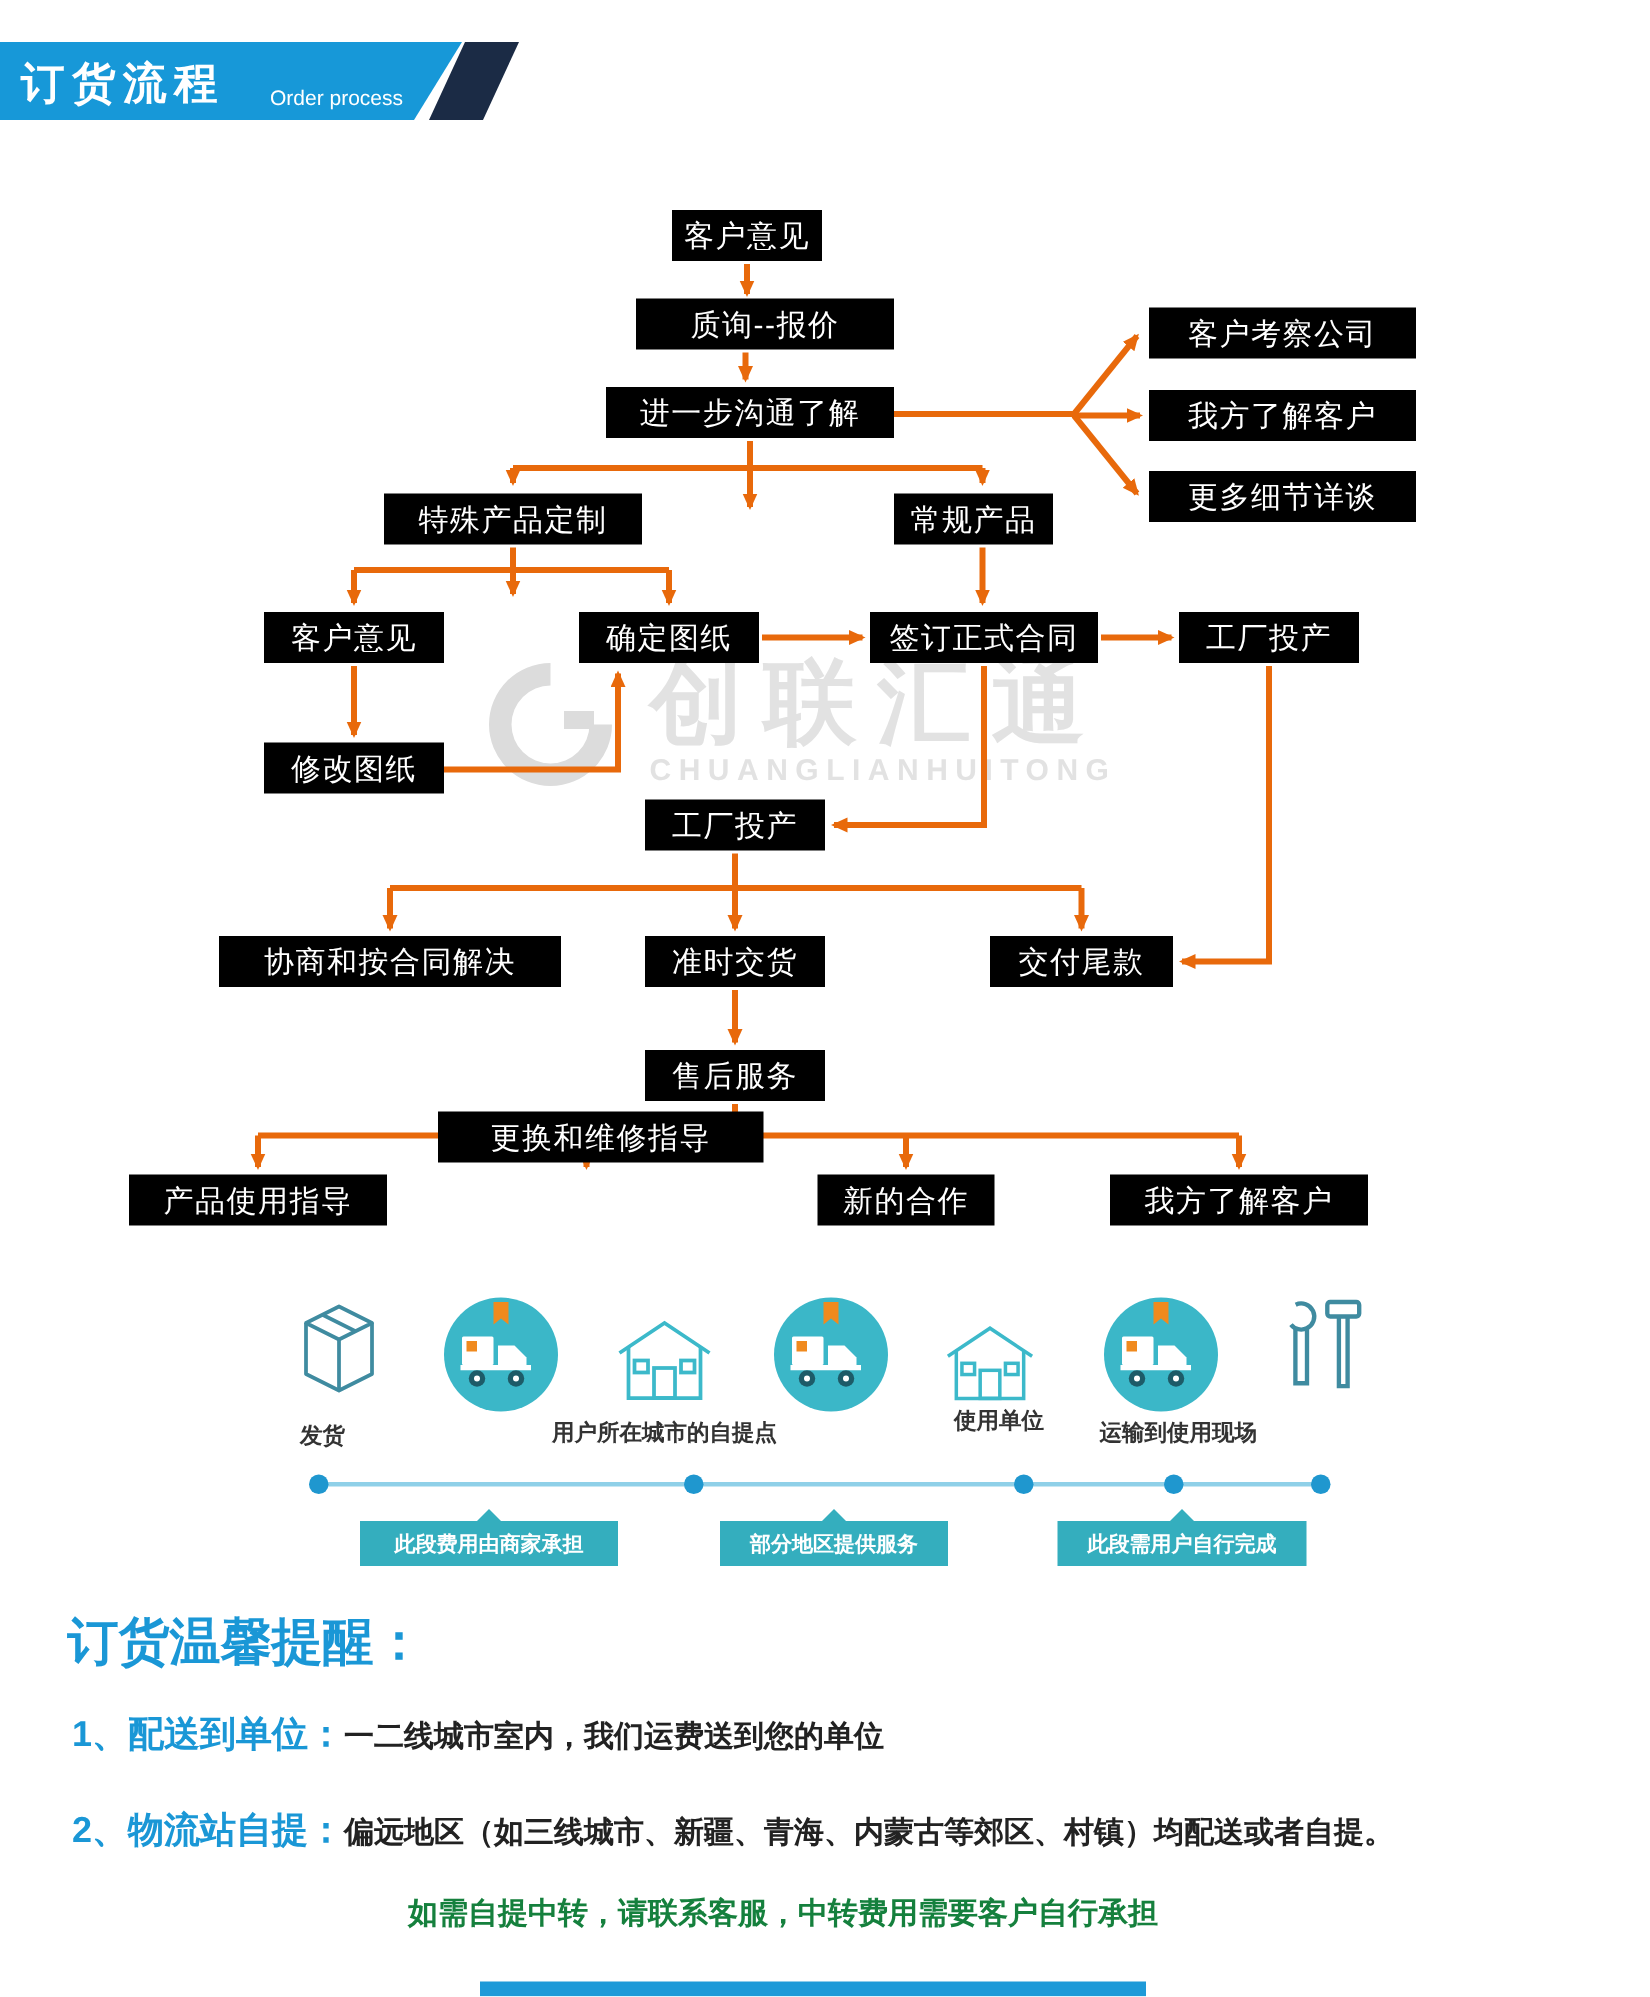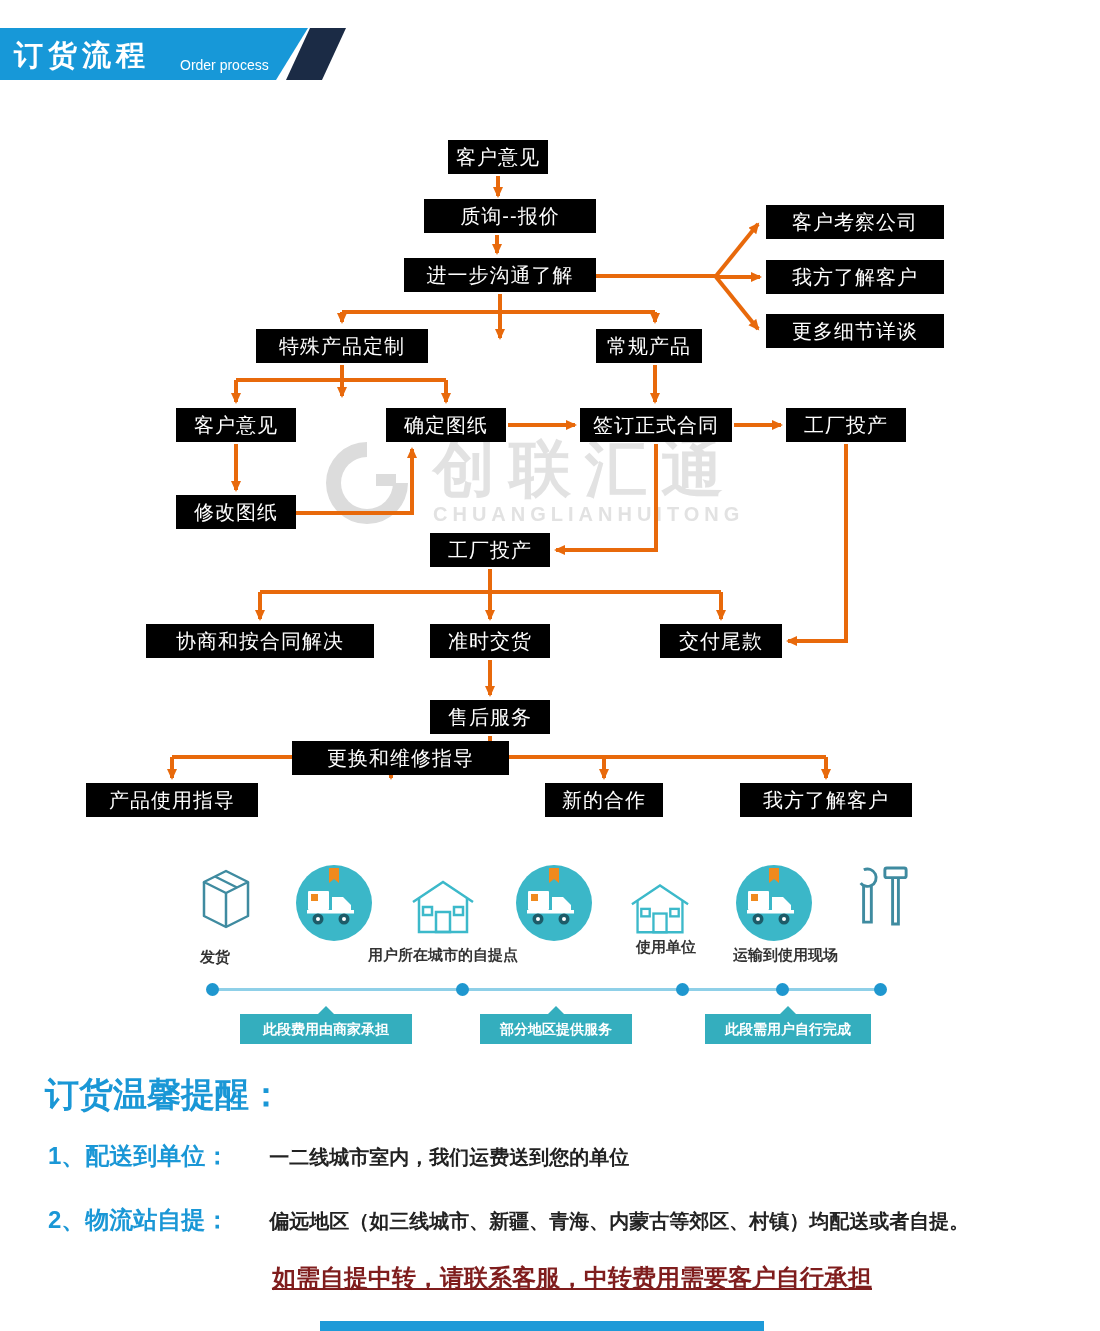--- a/index.html
+++ b/index.html
@@ -29,24 +29,24 @@
   .llabel{position:absolute;font-size:15px;font-weight:700;color:#333;z-index:2;white-space:nowrap;}
   .tline{position:absolute;left:212px;top:988px;width:668px;height:3px;background:#8fd0e8;z-index:1;}
   .tdot{position:absolute;width:13px;height:13px;border-radius:50%;background:#1f97cf;top:983px;z-index:2;}
   .ltag{position:absolute;height:30px;line-height:30px;background:#34aebe;color:#fff;font-size:14px;font-weight:700;
     text-align:center;z-index:2;white-space:nowrap;}
   .ltag::before{content:"";position:absolute;top:-8px;left:50%;margin-left:-8px;
     border-left:8px solid transparent;border-right:8px solid transparent;border-bottom:8px solid #34aebe;}
 
   
   .notice-title{position:absolute;left:45px;top:1072px;font-size:34px;font-weight:700;color:#1a97d6;white-space:nowrap;}
-  .nline{position:absolute;display:flex;align-items:baseline;white-space:nowrap;gap:40px;}
+  .nline{position:absolute;display:flex;align-items:baseline;white-space:nowrap;}
   .nlabel{font-size:24px;font-weight:700;color:#1a97d6;}
   .ntext{font-size:20px;font-weight:600;color:#222;}
-  .nline3{position:absolute;left:272px;top:1262px;font-size:24px;font-weight:600;color:#7f1d1d;white-space:nowrap;text-decoration:underline;}
+  .nline3{position:absolute;left:272px;top:1262px;font-size:20px;font-weight:600;color:#15803d;white-space:nowrap;}
   .bottom-bar{position:absolute;left:320px;bottom:0;width:444px;height:10px;background:#1e9ad8;}
 </style>
 </head>
 <body>
 
 <div class="page">
 
   <div class="hdr-blue"></div>
   <div class="hdr-dark"></div>
   <div class="hdr-title">订货流程</div>

